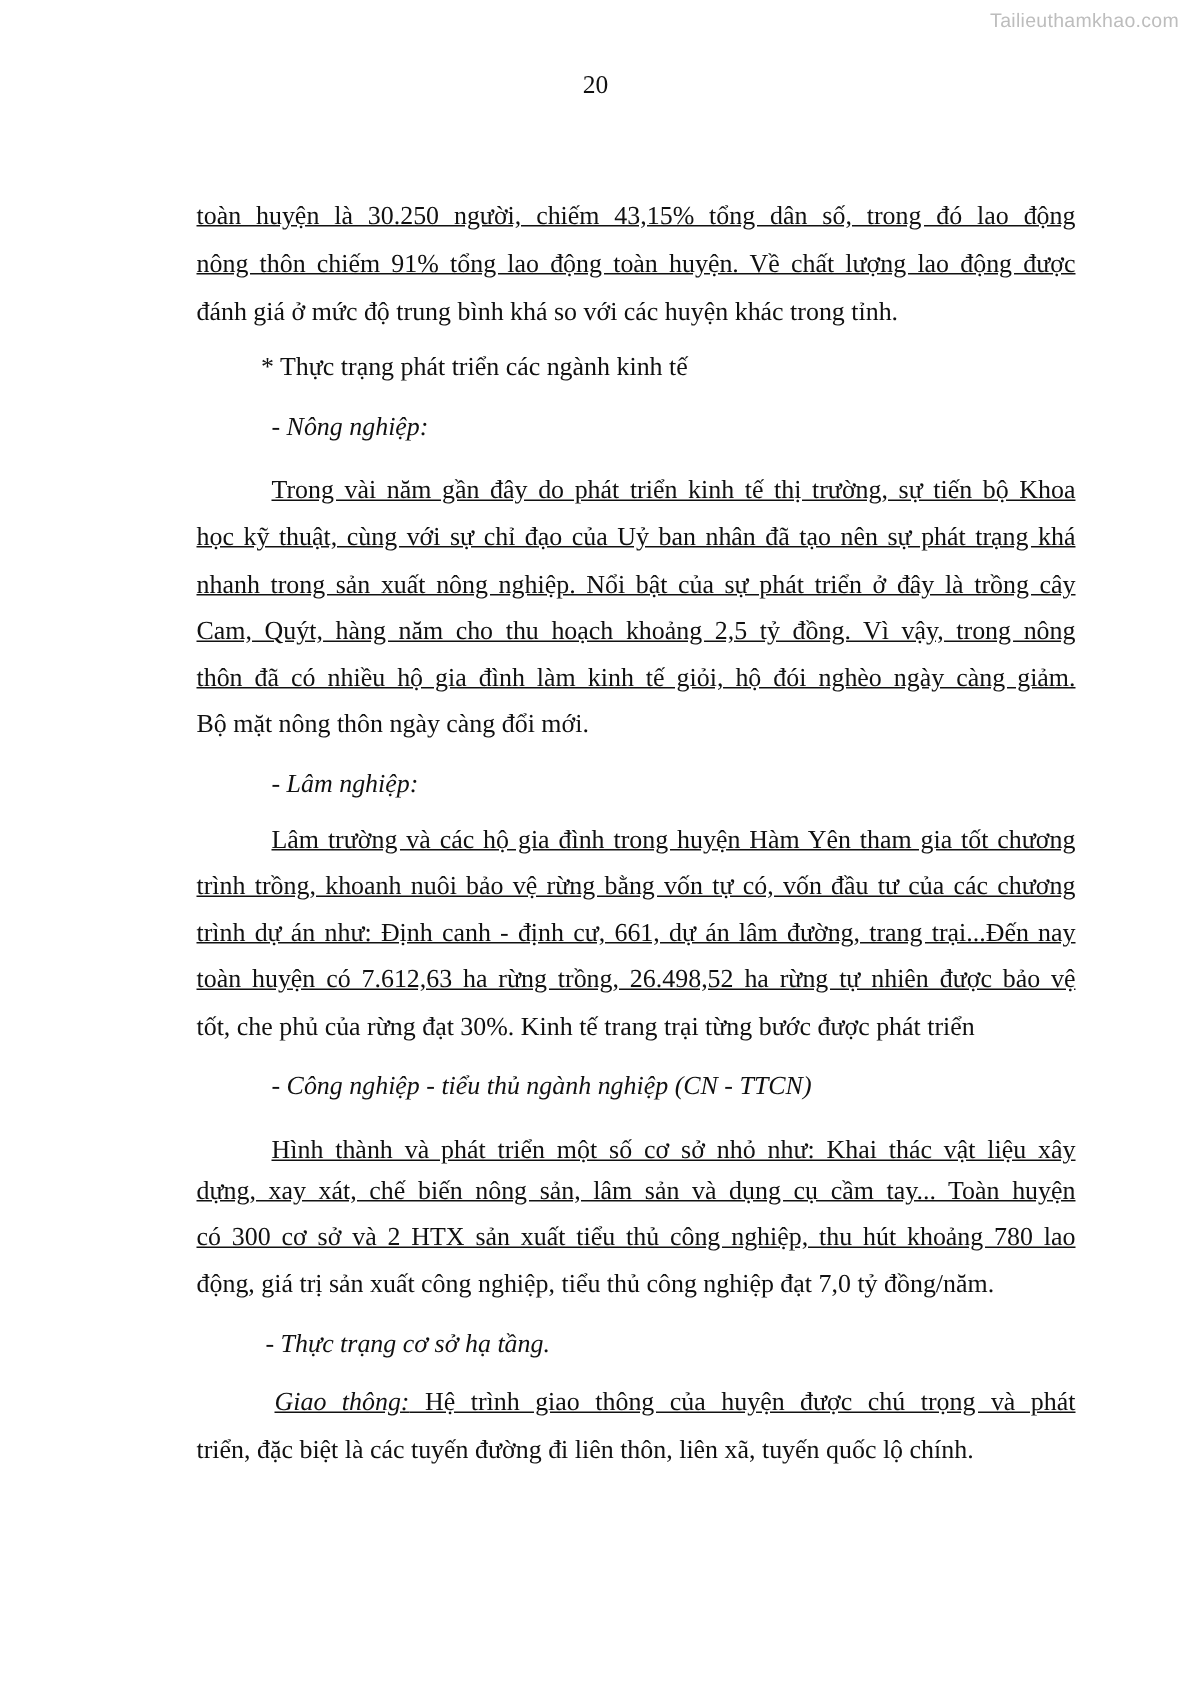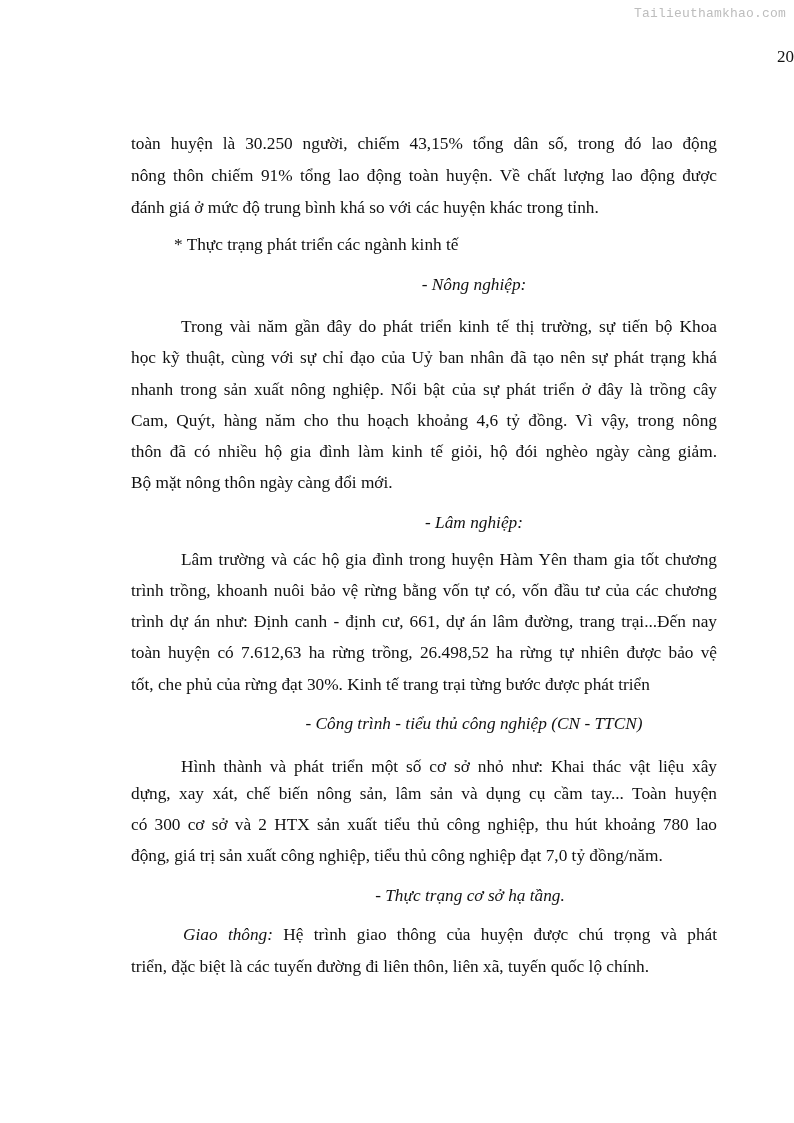--- a/index.html
+++ b/index.html
@@ -1,55 +1,55 @@
 <!DOCTYPE html>
 <html><head>
 <meta charset="utf-8">
 <style>
   html, body { margin: 0; padding: 0; background: #ffffff; }
   body { width: 794px; height: 1123px; position: relative; overflow: hidden;
          font-family: "Liberation Serif", "DejaVu Serif", serif; color: #111111; }
-  .watermark { position: absolute; top: 6px; right: 8px; font-family: Liberation Mono, monospace;
+  .watermark { position: absolute; top: 6px; right: 8px; font-family: Liberation Sans, sans-serif;
                font-size: 13px; color: #bdbdbd; letter-spacing: 0.2px; }
-  .page-number { position: absolute; top: 47px; left: 0; width: 794px; text-align: right; font-size: 17px; }
+  .page-number { position: absolute; top: 47px; left: 0; width: 794px; text-align: center; font-size: 17px; }
   .line { position: absolute; left: 131px; width: 586px; font-size: 17.3px; line-height: 22px; white-space: nowrap; }
-  .just { text-align: justify; text-align-last: justify; }
+  .just { text-align: justify; text-align-last: justify; text-decoration: underline; }
   .indent { left: 181px; width: 536px; }
   .heading { font-weight: normal; left: 174px; }
-  .sub { font-style: italic; left: 181px; text-align: center; }
+  .sub { font-style: italic; left: 181px; }
   .ital { font-style: italic; }
 </style>
 </head>
 <body>
 
 <div class="watermark">Tailieuthamkhao.com</div>
 <div class="page-number">20</div>
 
 <div class="line just" style="top:133px">toàn huyện là 30.250 người, chiếm 43,15% tổng dân số, trong đó lao động</div>
 <div class="line just" style="top:165px">nông thôn chiếm 91% tổng lao động toàn huyện. Về chất lượng lao động được</div>
 <div class="line" style="top:197px">đánh giá ở mức độ trung bình khá so với các huyện khác trong tỉnh.</div>
 
 <div class="line heading" style="top:234px">* Thực trạng phát triển các ngành kinh tế</div>
 
 <div class="line sub" style="top:274px">- Nông nghiệp:</div>
 <div class="line just indent" style="top:316px">Trong vài năm gần đây do phát triển kinh tế thị trường, sự tiến bộ Khoa</div>
 <div class="line just" style="top:347px">học kỹ thuật, cùng với sự chỉ đạo của Uỷ ban nhân đã tạo nên sự phát trạng khá</div>
 <div class="line just" style="top:379px">nhanh trong sản xuất nông nghiệp. Nổi bật của sự phát triển ở đây là trồng cây</div>
-<div class="line just" style="top:410px">Cam, Quýt, hàng năm cho thu hoạch khoảng 4,6 tỷ đồng. Vì vậy, trong nông</div>
+<div class="line just" style="top:410px">Cam, Quýt, hàng năm cho thu hoạch khoảng 2,5 tỷ đồng. Vì vậy, trong nông</div>
 <div class="line just" style="top:441px">thôn đã có nhiều hộ gia đình làm kinh tế giỏi, hộ đói nghèo ngày càng giảm.</div>
 <div class="line" style="top:472px">Bộ mặt nông thôn ngày càng đổi mới.</div>
 
 <div class="line sub" style="top:512px">- Lâm nghiệp:</div>
 <div class="line just indent" style="top:549px">Lâm trường và các hộ gia đình trong huyện Hàm Yên tham gia tốt chương</div>
 <div class="line just" style="top:580px">trình trồng, khoanh nuôi bảo vệ rừng bằng vốn tự có, vốn đầu tư của các chương</div>
 <div class="line just" style="top:611px">trình dự án như: Định canh - định cư, 661, dự án lâm đường, trang trại...Đến nay</div>
 <div class="line just" style="top:642px">toàn huyện có 7.612,63 ha rừng trồng, 26.498,52 ha rừng tự nhiên được bảo vệ</div>
 <div class="line" style="top:674px">tốt, che phủ của rừng đạt 30%. Kinh tế trang trại từng bước được phát triển</div>
 
-<div class="line sub" style="top:713px">-  Công trình - tiểu thủ công nghiệp (CN - TTCN)</div>
+<div class="line sub" style="top:713px">-  Công nghiệp - tiểu thủ ngành nghiệp (CN - TTCN)</div>
 <div class="line just indent" style="top:756px">Hình thành và phát triển một số cơ sở nhỏ như: Khai thác vật liệu xây</div>
 <div class="line just" style="top:783px">dựng, xay xát, chế biến nông sản, lâm sản và dụng cụ cầm tay... Toàn huyện</div>
 <div class="line just" style="top:814px">có 300 cơ sở và 2 HTX sản xuất tiểu thủ công nghiệp, thu hút khoảng 780 lao</div>
 <div class="line" style="top:845px">động, giá trị sản xuất công nghiệp, tiểu thủ công nghiệp đạt 7,0 tỷ đồng/năm.</div>
 
 <div class="line sub" style="top:885px; left:177px">- Thực trạng cơ sở hạ tầng.</div>
 <div class="line just" style="top:924px; left:183px; width:534px"><span class="ital">Giao thông:</span> <span>Hệ trình giao thông của huyện được chú trọng và phát</span></div>
 <div class="line" style="top:956px">triển, đặc biệt là các tuyến đường đi liên thôn, liên xã, tuyến quốc lộ chính.</div>
 
 </body></html>

